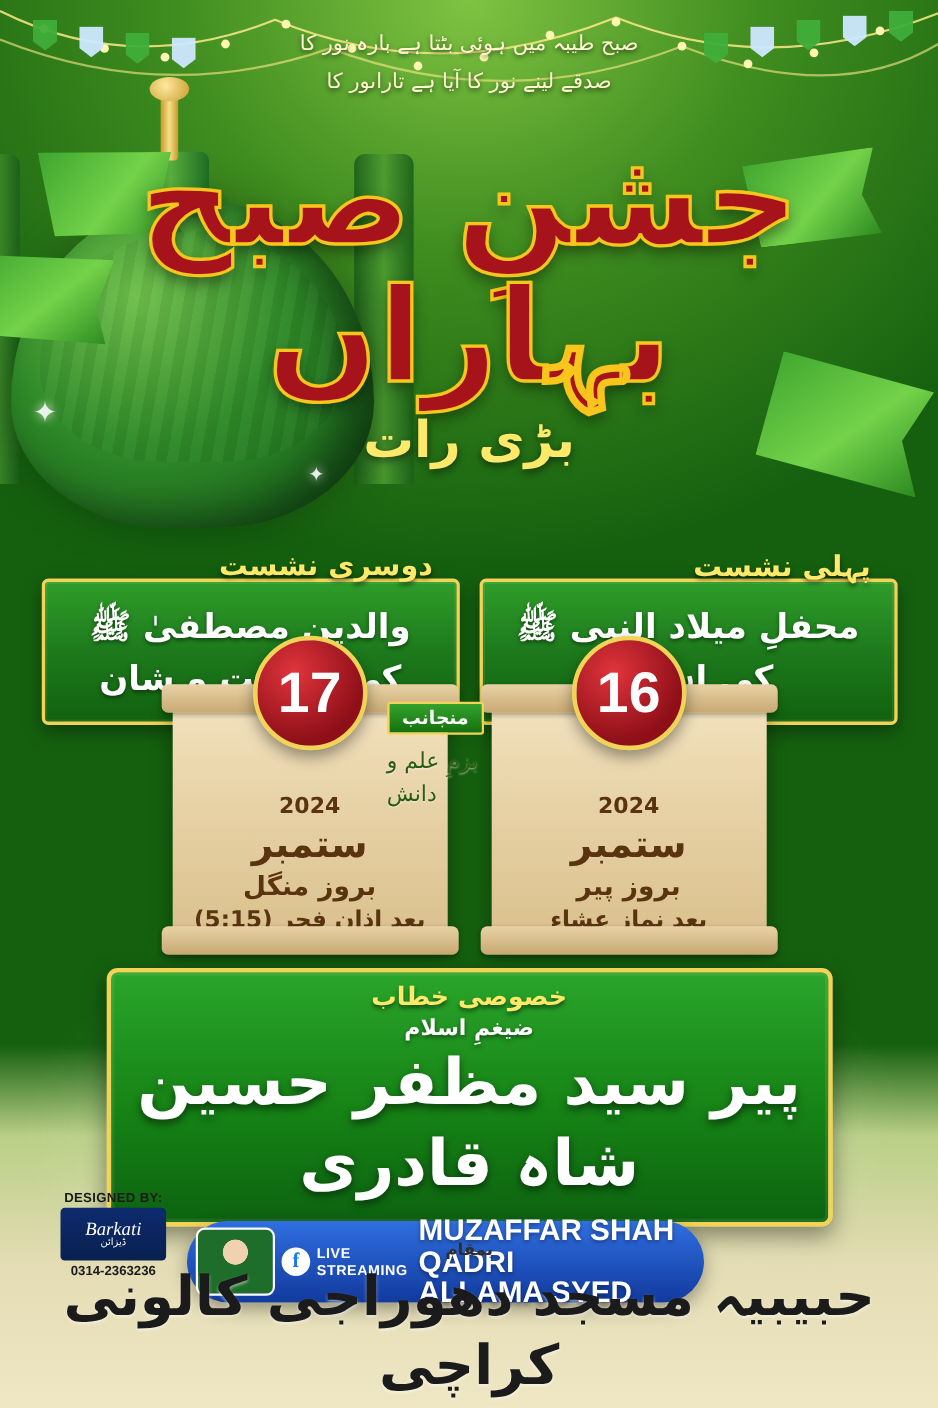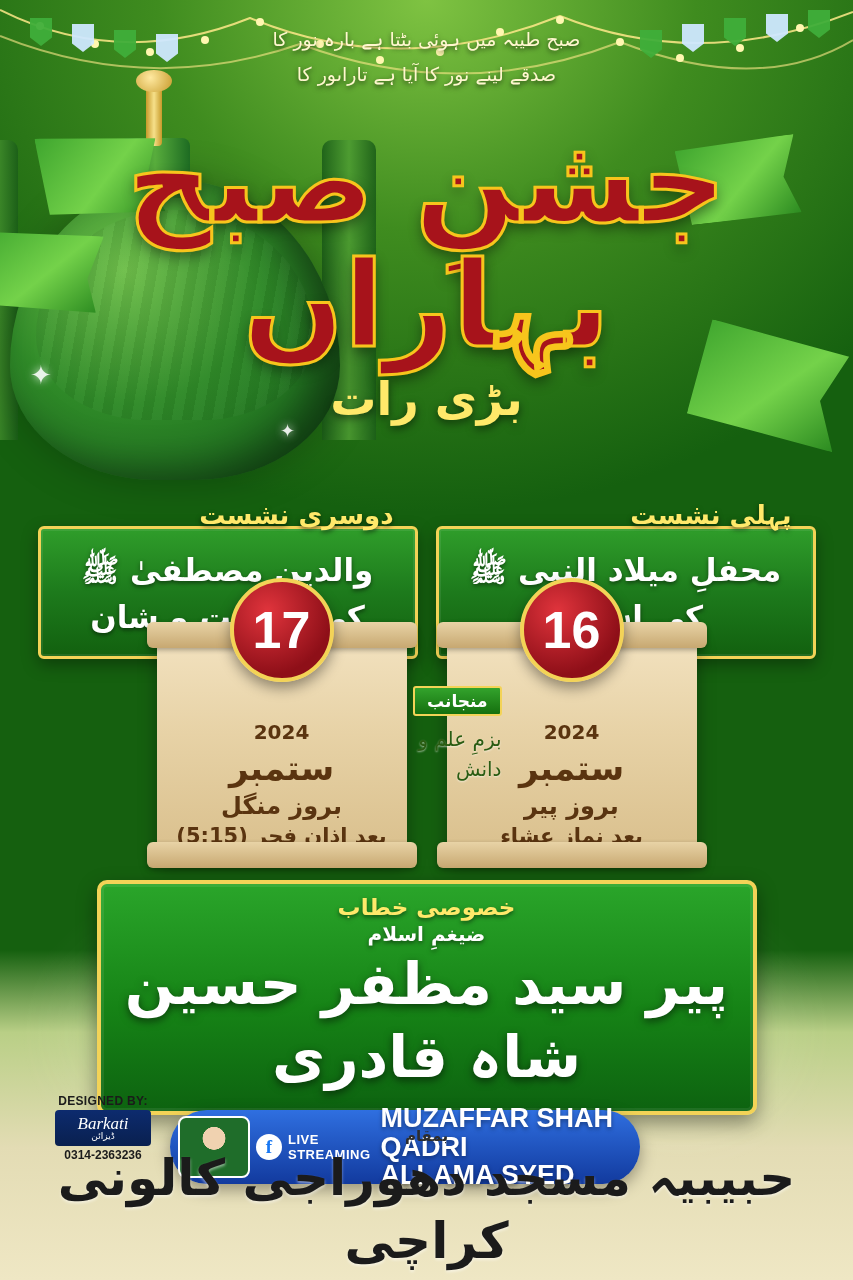--- a/index.html
+++ b/index.html
@@ -240,24 +240,24 @@
     color: #5a3410;
     text-align: center;
   }
   .scroll-month { font-size: 34px; font-weight: bold; }
   .scroll-day   { font-size: 24px; font-weight: bold; }
   .scroll-time  { font-size: 21px; font-weight: bold; }
   .scroll-year  { font-size: 20px; font-weight: bold; }
   
   .mid-tag {
     position: absolute;
-    top: 686px; left: 50%;
+    top: 638px; left: 50%;
     transform: translateX(-50%);
     width: 150px;
-    text-align: right;
+    text-align: left;
     z-index: 5;
   }
   .mid-tag-top {
     display: inline-block;
     padding: 3px 12px;
     background: linear-gradient(180deg,#33a32c,#15700f);
     border: 2px solid #f3d357;
     color: #fff;
     font-size: 17px;
     font-weight: bold;
@@ -310,21 +310,21 @@
     position: absolute;
     left: 48px; bottom: 118px;
     width: 110px;
     text-align: center;
     color: #1b1b1b;
     margin-top: 12px;
   }
   .designed-label { font-size: 12px; font-weight: bold; letter-spacing: .3px; }
   .designed-logo {
     margin: 2px auto;
-    width: 96px; height: 36px;
+    width: 96px; height: 48px;
     background: linear-gradient(180deg,#0d2b6e,#09204f);
     border-radius: 4px;
     color: #fff;
     display: flex; flex-direction: column; align-items:center; justify-content:center;
     font-family: "Liberation Serif", serif;
   }
   .designed-logo .b1 { font-size: 17px; font-style: italic; line-height: 1; }
   .designed-logo .b2 { font-size: 9px; line-height: 1.1; }
   .designed-phone { font-size: 12px; font-weight: bold; }
   

